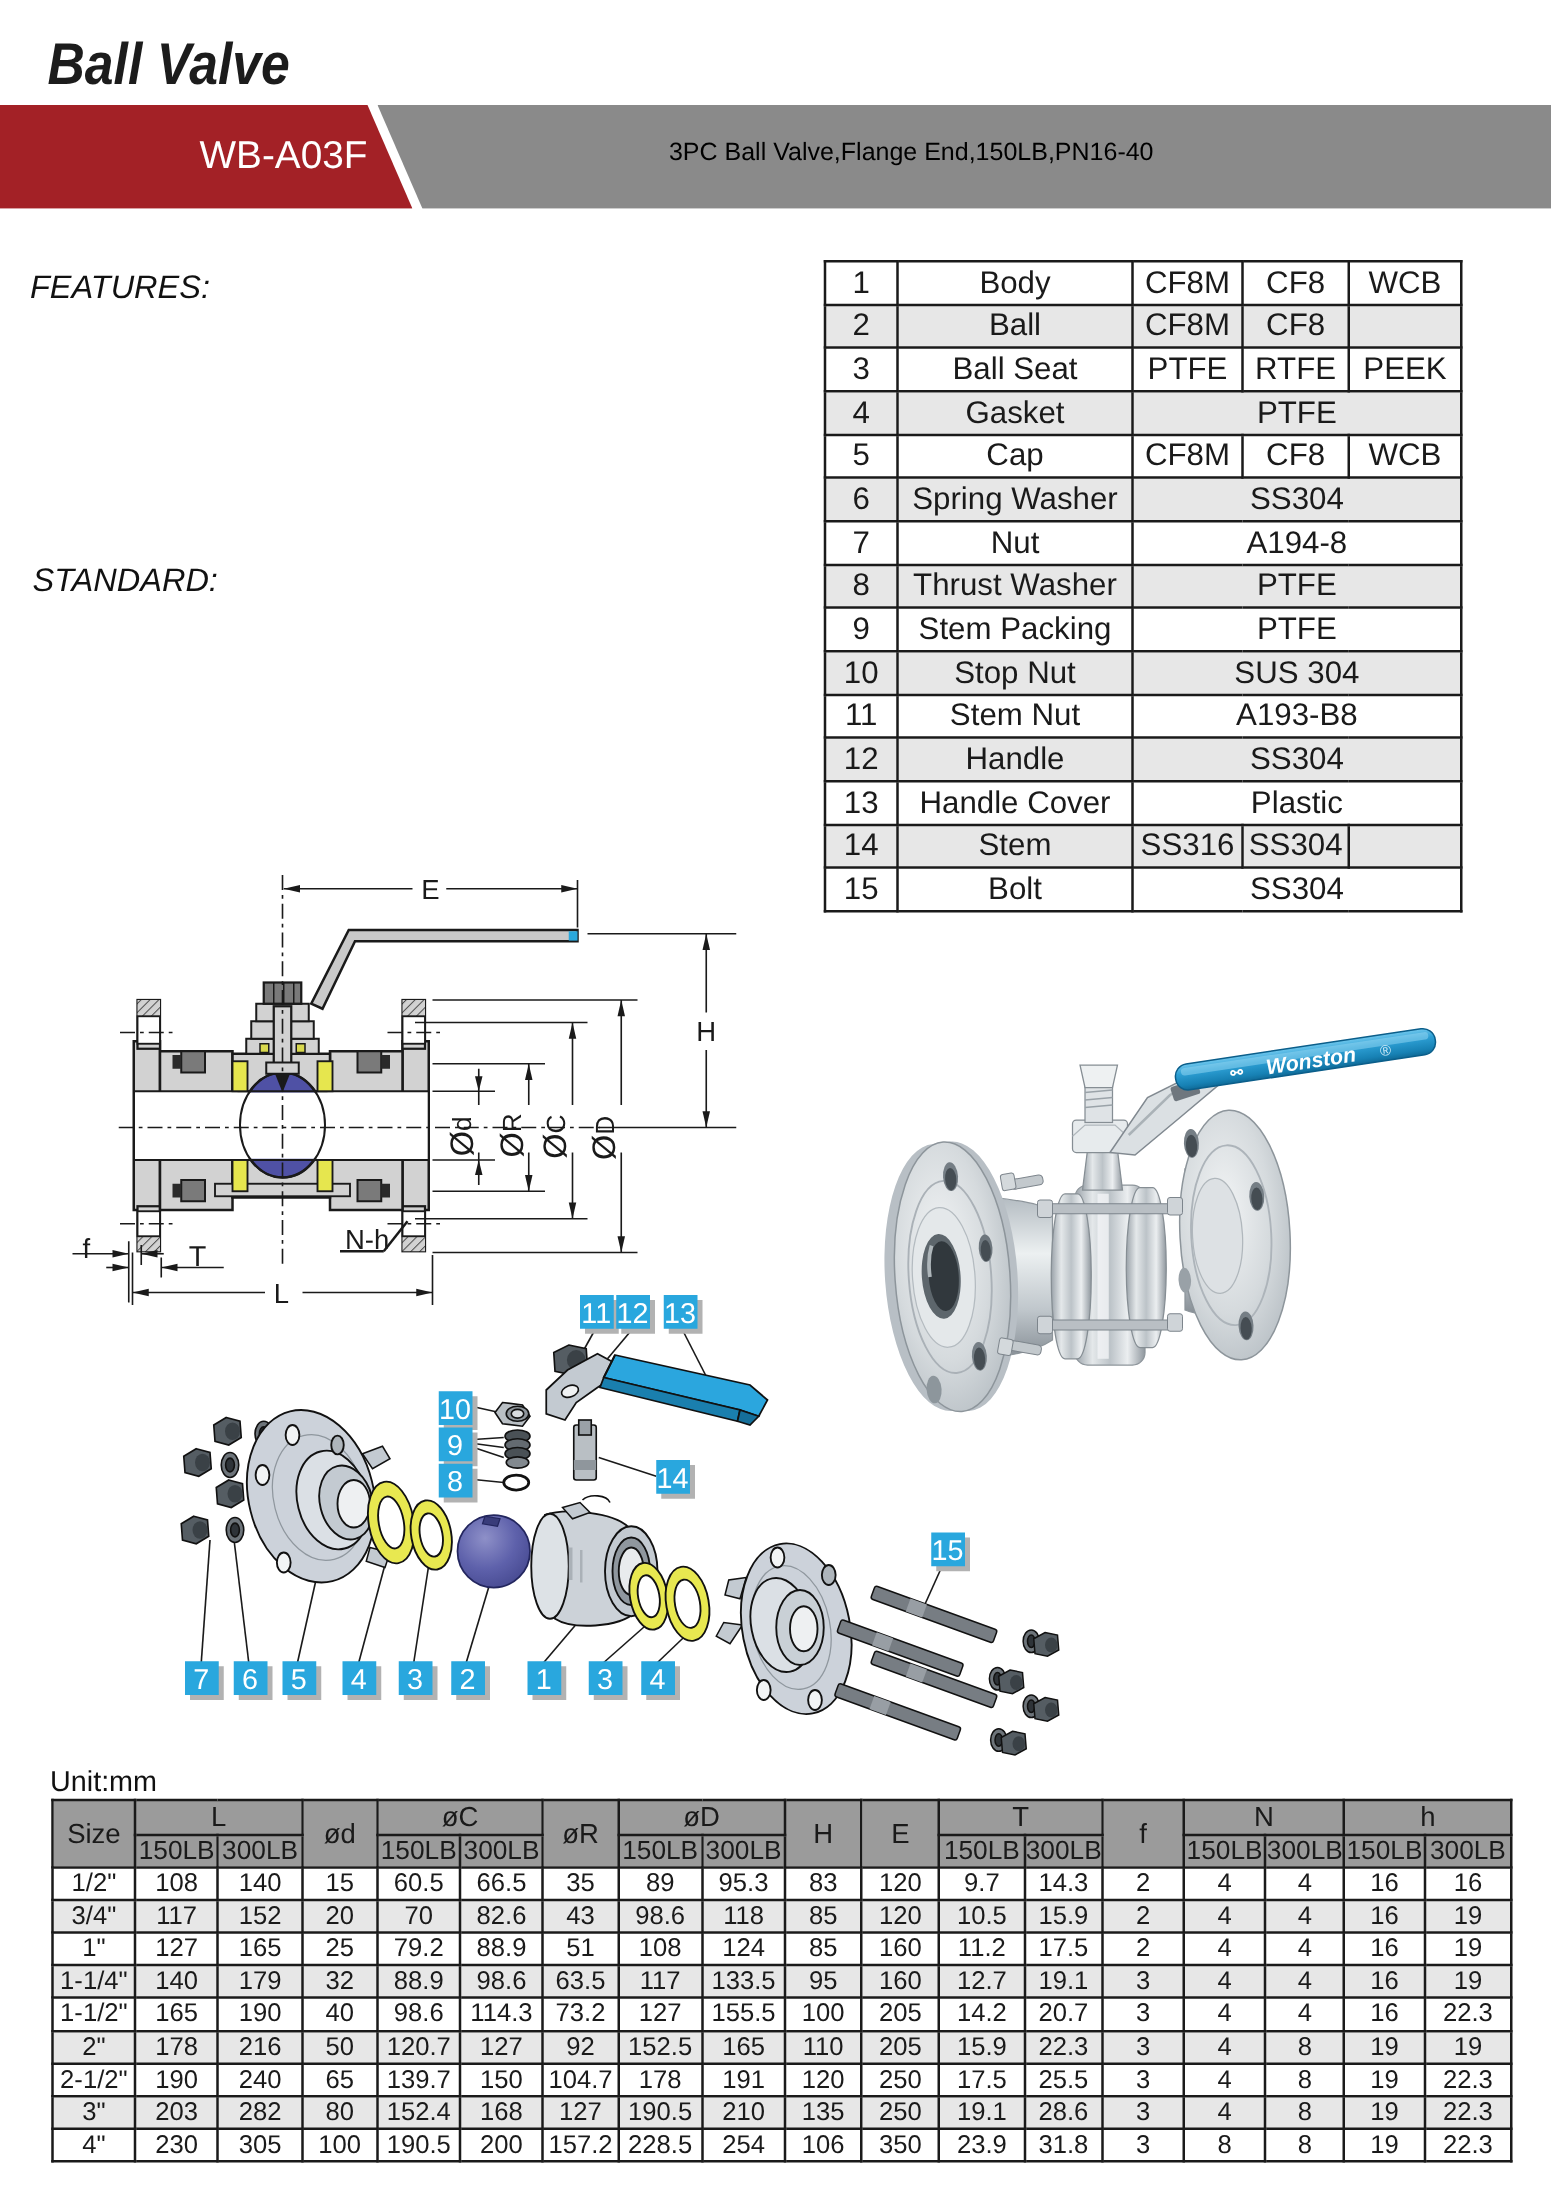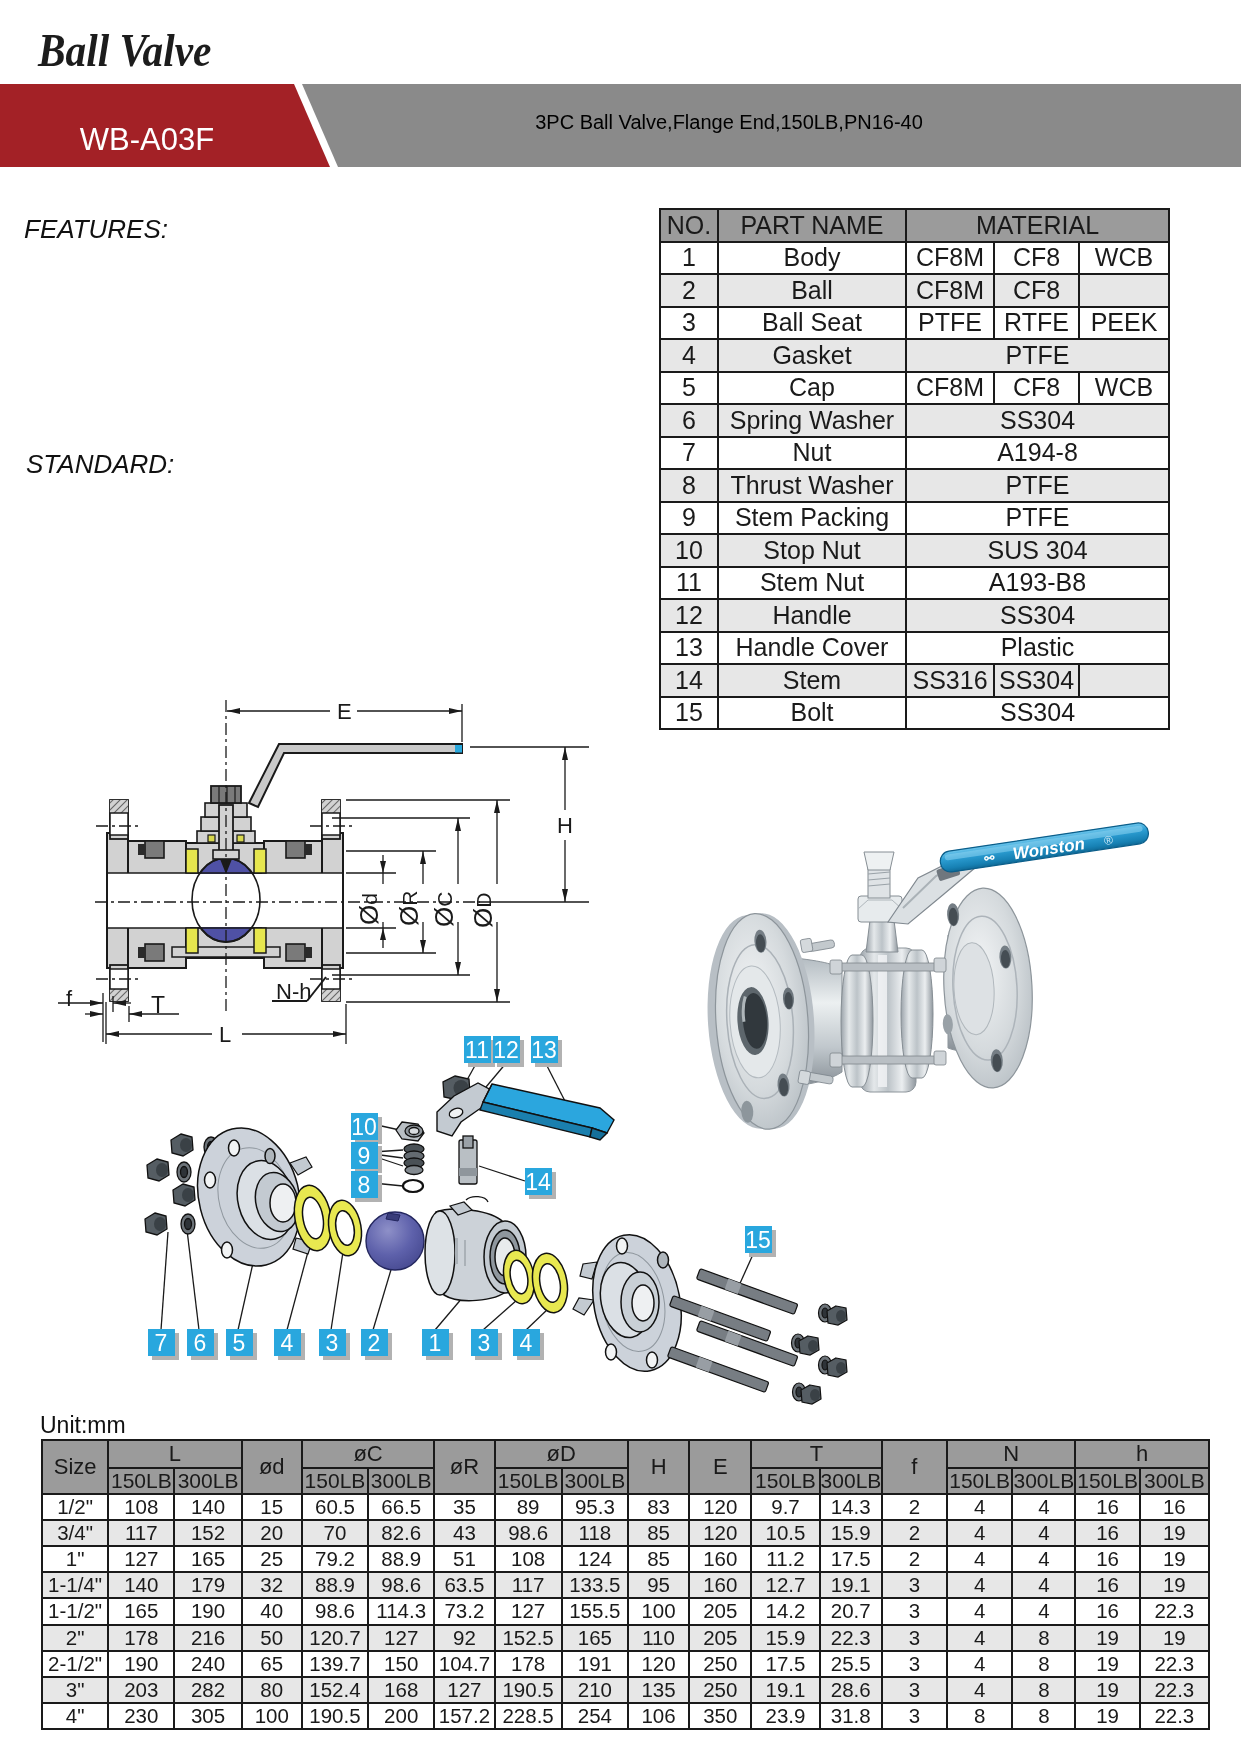--- a/index.html
+++ b/index.html
@@ -1,24 +1,24 @@
 <!DOCTYPE html>
 <html><head>
 <meta charset="utf-8">
 <style>
 html,body{margin:0;padding:0;background:#fff;}
 #page{position:relative;width:1241px;height:1755px;background:#fff;overflow:hidden;
   font-family:"Liberation Sans",sans-serif;color:#1a1a1a;}
 .abs{position:absolute;}
-#title{left:38px;top:27px;font-size:47px;line-height:47px;font-style:italic;font-weight:bold;color:#1c1c1c;transform-origin:0 0;font-family:Liberation Serif, serif;}
+#title{left:38px;top:27px;font-size:47px;line-height:47px;font-style:italic;font-weight:bold;color:#1c1c1c;transform-origin:0 0;}
 #bandred{left:0;top:84px;width:340px;height:83px;background:#a32126;
   clip-path:polygon(0 0,294px 0,330px 83px,0 83px);}
 #bandgray{left:0;top:84px;width:1241px;height:83px;background:#8a8a8a;
   clip-path:polygon(302px 0,1241px 0,1241px 83px,338px 83px);}
-#bt1{left:0;top:124px;width:294px;text-align:center;font-size:31px;line-height:31px;color:#fff;}
+#bt1{left:0;top:108px;width:294px;text-align:right;font-size:31px;line-height:31px;color:#fff;}
 #bt2{left:439px;top:107px;width:580px;text-align:center;font-size:20px;line-height:30px;color:#000000;white-space:nowrap;}
 .h1{font-style:italic;font-size:26px;line-height:25px;color:#111;}
 .blist{font-size:23px;line-height:28px;color:#111;white-space:nowrap;}
 .blist .b:before{content:"\25CF";display:inline-block;font-size:15px;line-height:10px;vertical-align:3px;margin-right:3px;}
 #features{left:24px;top:217px;}
 #features .h1{margin-bottom:19px;}
 #standard{left:26px;top:452px;}
 #standard .h1{margin-bottom:8px;}
 .ind{margin-left:179px;}
 table{border-collapse:collapse;table-layout:fixed;}
@@ -52,25 +52,20 @@
 
   <table class="abs" id="parts">
     <colgroup>
         <col style="width:58px">
         <col style="width:188px">
         <col style="width:88px">
         <col style="width:85px">
         <col style="width:90px">
       </colgroup>
     <tbody>
-        <tr class="hd">
-          <td>NO.</td>
-          <td>PART NAME</td>
-          <td colspan="3">MATERIAL</td>
-        </tr>
     <tr>
           <td>1</td>
           <td>Body</td>
           <td>CF8M</td>
           <td>CF8</td>
           <td>WCB</td>
         </tr>
     <tr class="alt">
           <td>2</td>
           <td>Ball</td>

